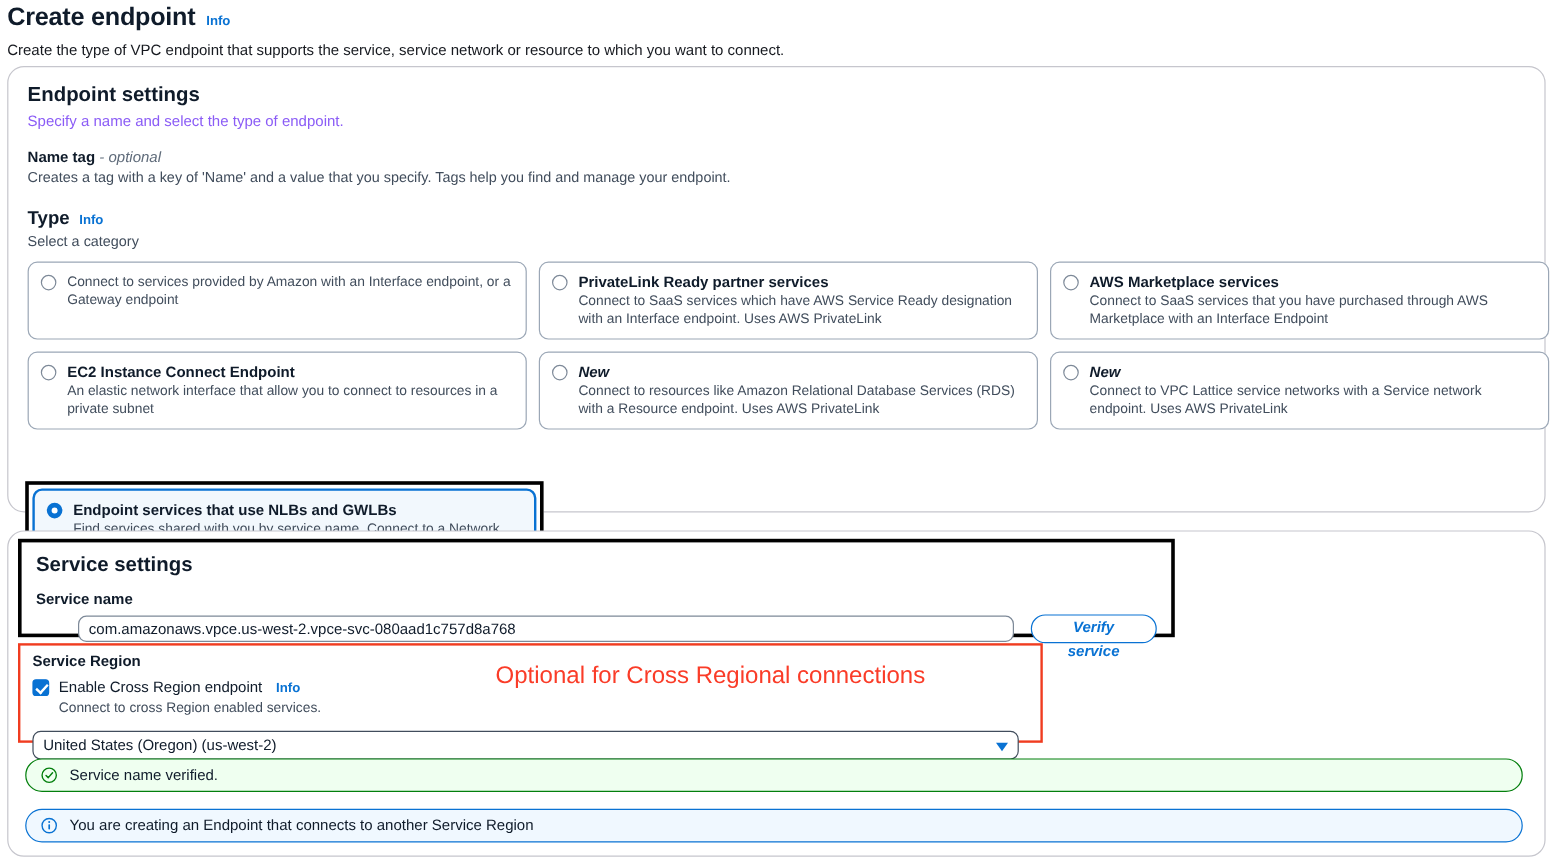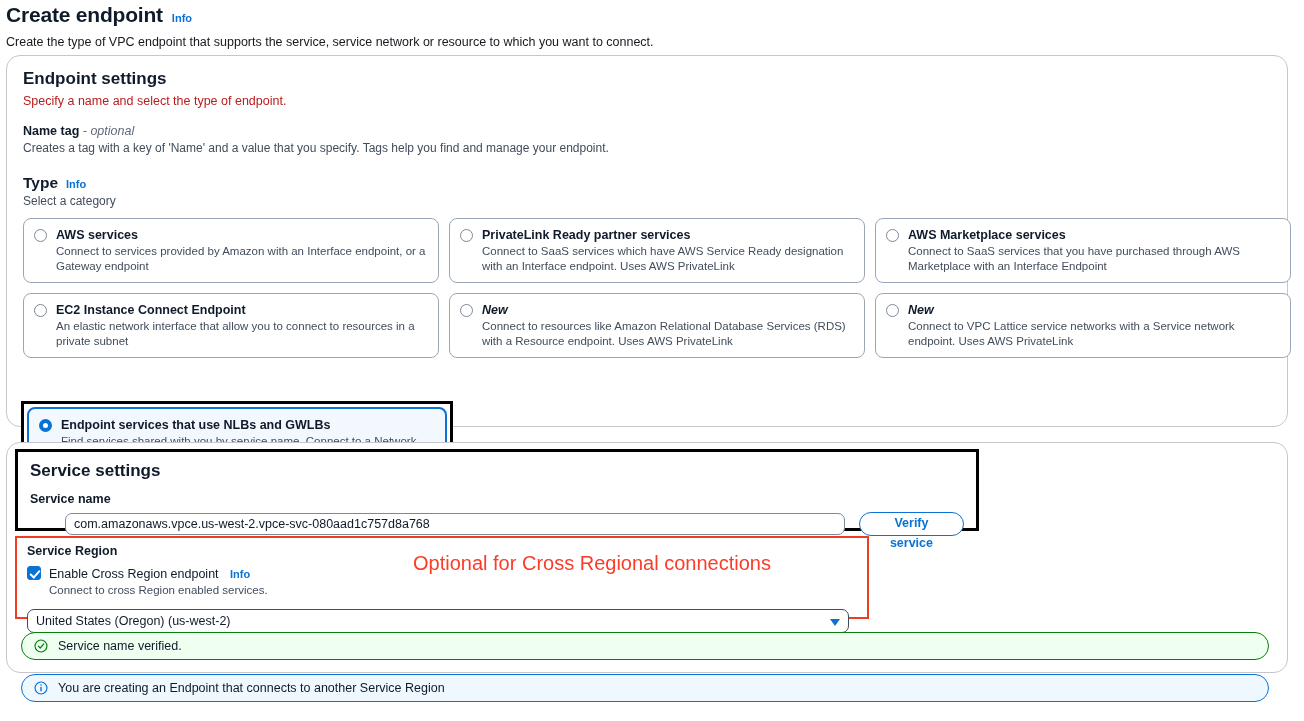--- a/index.html
+++ b/index.html
@@ -28,28 +28,28 @@
   }
 
   
   .card {
     position: absolute;
     background: #ffffff;
     border: 1px solid #c6c6cd;
     border-radius: 14px;
   }
   #endpoint-settings-card { left: 6px; top: 55px; width: 1282px; height: 372px; }
-  #service-settings-card  { left: 6px; top: 442px; width: 1282px; height: 231px; }
+  #service-settings-card  { left: 6px; top: 442px; width: 1282px; height: 272px; }
 
   .card-inner { padding: 12px 16px; }
 
   .section-title {
     font-size: 17px; font-weight: bold; color: #0f1b2a; line-height: 22px;
   }
-  .section-desc { font-size: 12.5px; color: #b91c1c; margin-top: 3px; line-height: 16px; }
+  .section-desc { font-size: 12.5px; color: #8b5cf6; margin-top: 3px; line-height: 16px; }
 
   .field-label {
     font-size: 12.5px; font-weight: bold; color: #0f1b2a; line-height: 16px;
   }
   .field-label .optional { font-weight: normal; font-style: italic; color: #5f6b7a; }
   .field-hint { font-size: 12px; color: #414d5c; margin-top: 2px; line-height: 15px; }
 
   input.text-input, .text-input {
     display: block;
     height: 22px;
@@ -139,20 +139,21 @@
     border: 1.6px solid #0972d3;
     border-radius: 13px;
     background: #ffffff;
     color: #0972d3;
     font-size: 12.5px;
     font-weight: bold;
     font-family: "Liberation Sans", sans-serif;
     padding: 0 14px;
     cursor: pointer;
     line-height: 20px;
+    font-style: italic;
   }
 
   .checkbox-row { display: flex; align-items: flex-start; gap: 8px; }
   .checkbox {
     width: 14px; height: 14px; border-radius: 3px;
     background: #0972d3; border: 1px solid #0972d3;
     flex: 0 0 14px; margin-top: 2px; position: relative;
   }
   .checkbox::after {
     content: "";
@@ -227,21 +228,20 @@
       <div class="type-head">
         <span class="type-title">Type</span>
         <a class="info-link">Info</a>
       </div>
       <div class="type-sub">Select a category</div>
 
       <div class="radio-grid" id="radio-grid">
           <div class="radio-card">
             <span class="radio-dot"></span>
             <span class="radio-body">
-              <span class="radio-title" style="display: block;">AWS services</span>
               <span class="radio-desc" style="display: block;">Connect to services provided by Amazon with an Interface endpoint, or a Gateway endpoint</span>
             </span>
           </div>
           <div class="radio-card">
             <span class="radio-dot"></span>
             <span class="radio-body">
               <span class="radio-title" style="display: block;">PrivateLink Ready partner services</span>
               <span class="radio-desc" style="display: block;">Connect to SaaS services which have AWS Service Ready designation with an Interface endpoint. Uses AWS PrivateLink</span>
             </span>
           </div>

